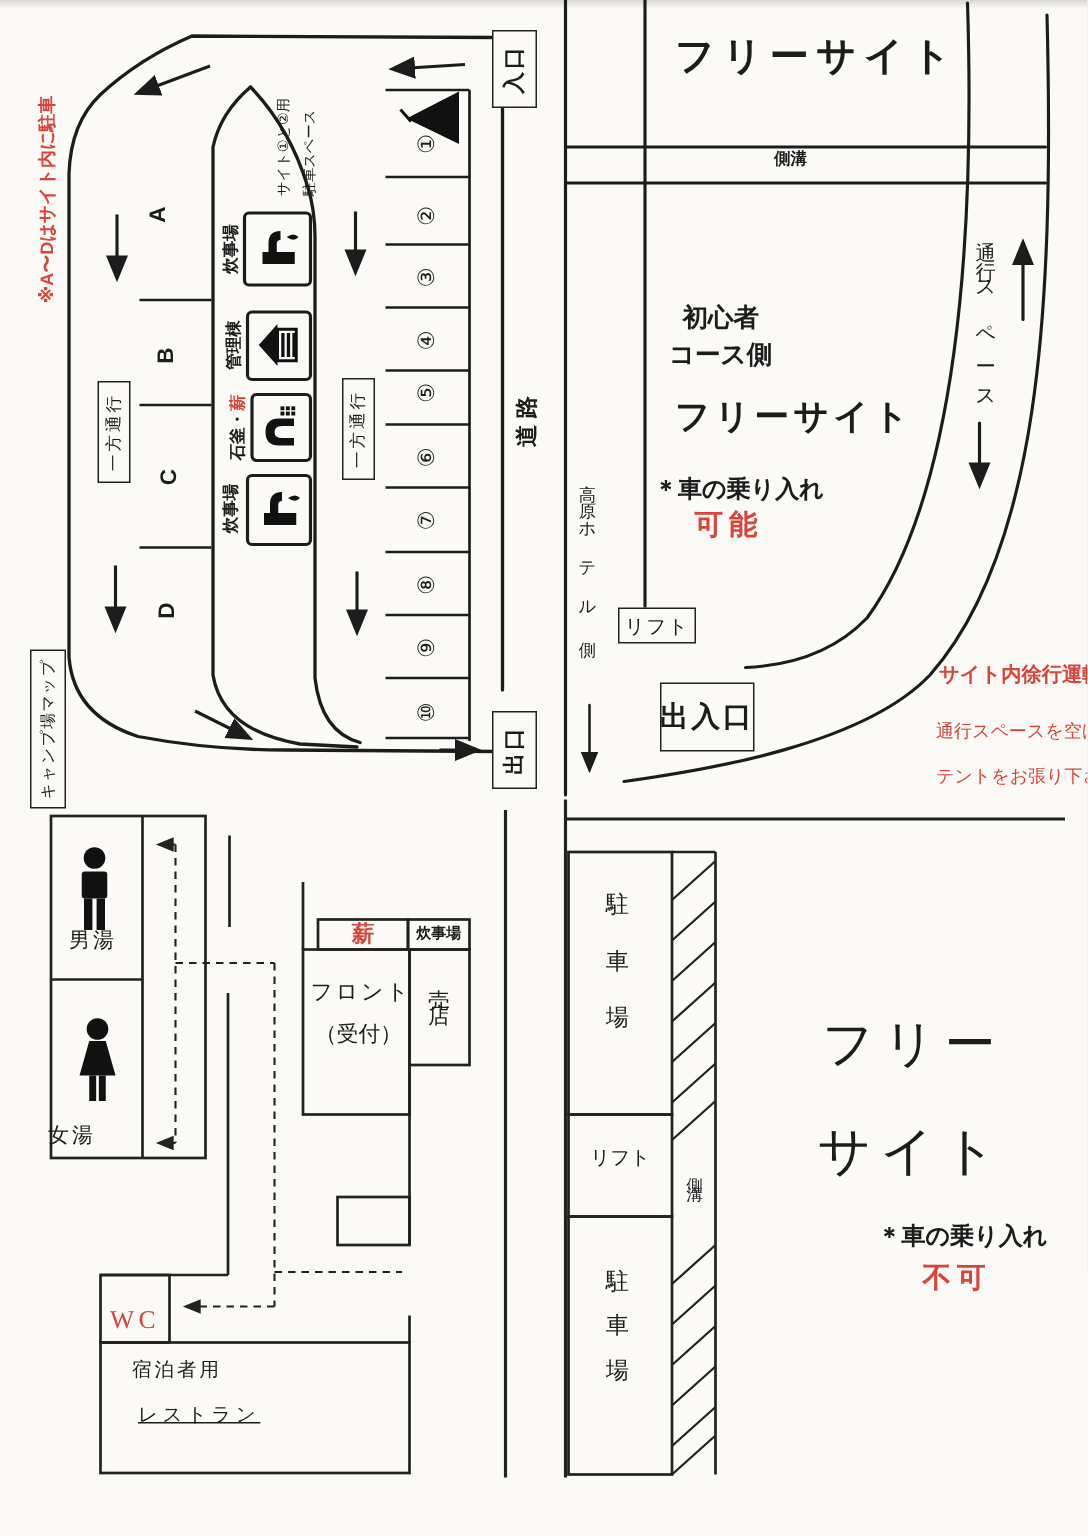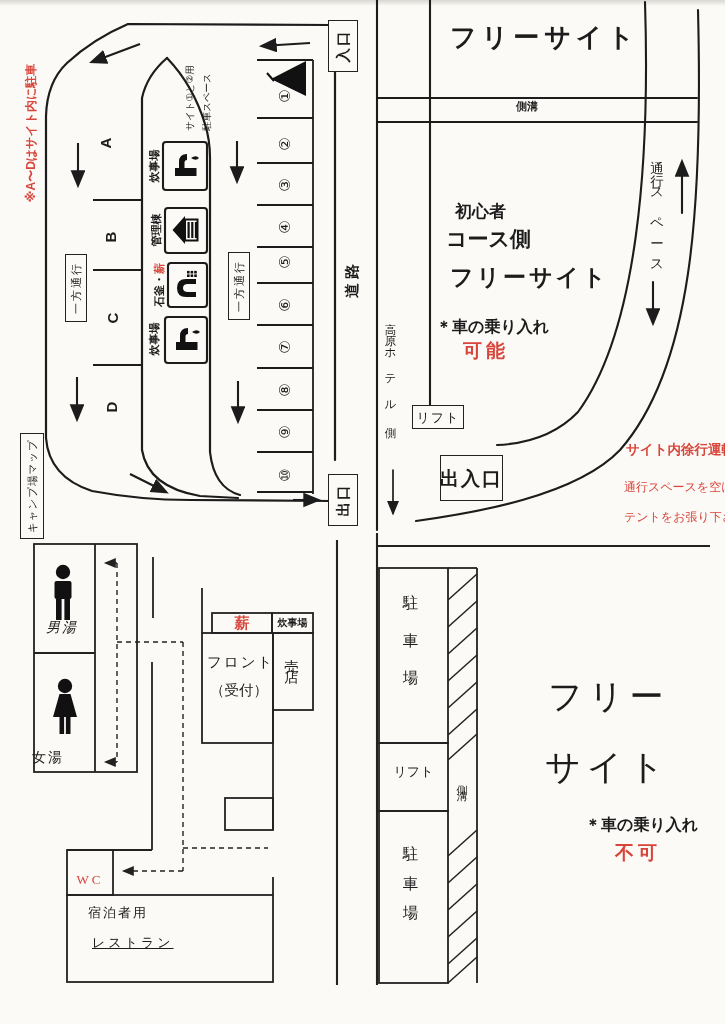--- a/index.html
+++ b/index.html
@@ -229,46 +229,46 @@
       <span class="red">薪</span>
     </div>
   <div class="t rot ctr hand" style="left:131px;top:332px;width:46px;height:14px;font-size:11px;">炊事場</div>
 
   <div class="t rot ctr" style="left:154px;top:92px;width:72px;height:12px;font-size:9.5px;">サイト①と②用</div>
   <div class="t rot ctr" style="left:178px;top:96px;width:58px;height:12px;font-size:9.5px;">駐車スペース</div>
 
   <div class="t hand" style="left:450px;top:24px;font-size:26px;letter-spacing:5px;">フリーサイト</div>
   <div class="t hand" style="left:516px;top:101px;font-size:11px;">側溝</div>
   <div class="t hand" style="left:455px;top:203px;font-size:17px;font-weight:700;">初心者</div>
-  <div class="t hand" style="left:446px;top:228px;font-size:21px;font-weight:700;">コース側</div>
+  <div class="t hand" style="left:446px;top:228px;font-size:17px;font-weight:700;">コース側</div>
   <div class="t hand" style="left:450px;top:266px;font-size:23px;letter-spacing:3px;">フリーサイト</div>
   <div class="t" style="left:436px;top:319px;font-size:16px;font-weight:700;">＊車の乗り入れ</div>
   <div class="t red" style="left:463px;top:341px;font-size:19px;font-weight:700;letter-spacing:4px;">可能</div>
 
   <div class="t vtext" style="left:650px;top:150px;font-size:13.5px;letter-spacing:14px;">通行スペース</div>
   <div class="t vtext" style="left:384px;top:314px;font-size:11.5px;letter-spacing:13px;">高原ホテル側</div>
 
   <div class="t boxed ctr" style="left:412px;top:405px;width:50px;height:22px;font-size:13px;letter-spacing:1px;border-width:1.6px;">リフト</div>
   <div class="t boxed ctr hand" style="left:416px;top:455px;width:61px;height:44px;font-size:19px;letter-spacing:2px;border-width:1.8px;margin-left:24px;">出入口</div>
 
   <div class="t red hand" style="left:626px;top:443px;font-size:13.5px;font-weight:700;">サイト内徐行運転</div>
   <div class="t red" style="left:624px;top:481px;font-size:12px;">通行スペースを空けて</div>
   <div class="t red" style="left:624px;top:511px;font-size:12px;">テントをお張り下さい</div>
 
-  <div class="t serif" style="left:46px;top:621px;font-size:14px;letter-spacing:2px;font-style:italic;">男湯</div>
+  <div class="t serif" style="left:46px;top:621px;font-size:14px;letter-spacing:2px;">男湯</div>
   <div class="t serif" style="left:32px;top:751px;font-size:14px;letter-spacing:2px;">女湯</div>
 
   <div class="t ctr serif red" style="left:212px;top:613px;width:60px;height:20px;font-size:15px;font-weight:700;">薪</div>
   <div class="t ctr" style="left:272px;top:613px;width:41px;height:20px;font-size:10px;font-weight:700;">炊事場</div>
 
   <div class="t serif" style="left:207px;top:655px;font-size:14.5px;letter-spacing:2px;">フロント</div>
   <div class="t serif" style="left:210px;top:683px;font-size:14.5px;">（受付）</div>
   <div class="t vtext serif" style="left:284px;top:648px;font-size:14.5px;letter-spacing:9px;">売店</div>
 
-  <div class="t ctr serif red" style="left:67px;top:850px;width:46px;height:58px;font-size:13px;letter-spacing:3px;">WC</div>
+  <div class="t ctr serif red" style="left:67px;top:850px;width:46px;height:58px;font-size:17px;letter-spacing:3px;">WC</div>
   <div class="t serif" style="left:88px;top:906px;font-size:13px;letter-spacing:2px;">宿泊者用</div>
   <div class="t serif" style="left:92px;top:936px;font-size:13px;letter-spacing:3px;text-decoration:underline;">レストラン</div>
 
   <div class="t vtext serif" style="left:403px;top:582px;font-size:15.5px;letter-spacing:38px;">駐車場</div>
   <div class="t ctr" style="left:379px;top:743px;width:69px;height:56px;font-size:13px;">リフト</div>
   <div class="t vtext serif" style="left:456px;top:776px;font-size:11px;letter-spacing:5px;">側溝</div>
   <div class="t vtext serif" style="left:403px;top:833px;font-size:15.5px;letter-spacing:30px;">駐車場</div>
 
   <div class="t serif" style="left:545px;top:750px;font-size:35px;letter-spacing:6px;">サイト</div>
   <div class="t serif" style="left:548px;top:680px;font-size:34px;letter-spacing:6px;">フリー</div>

